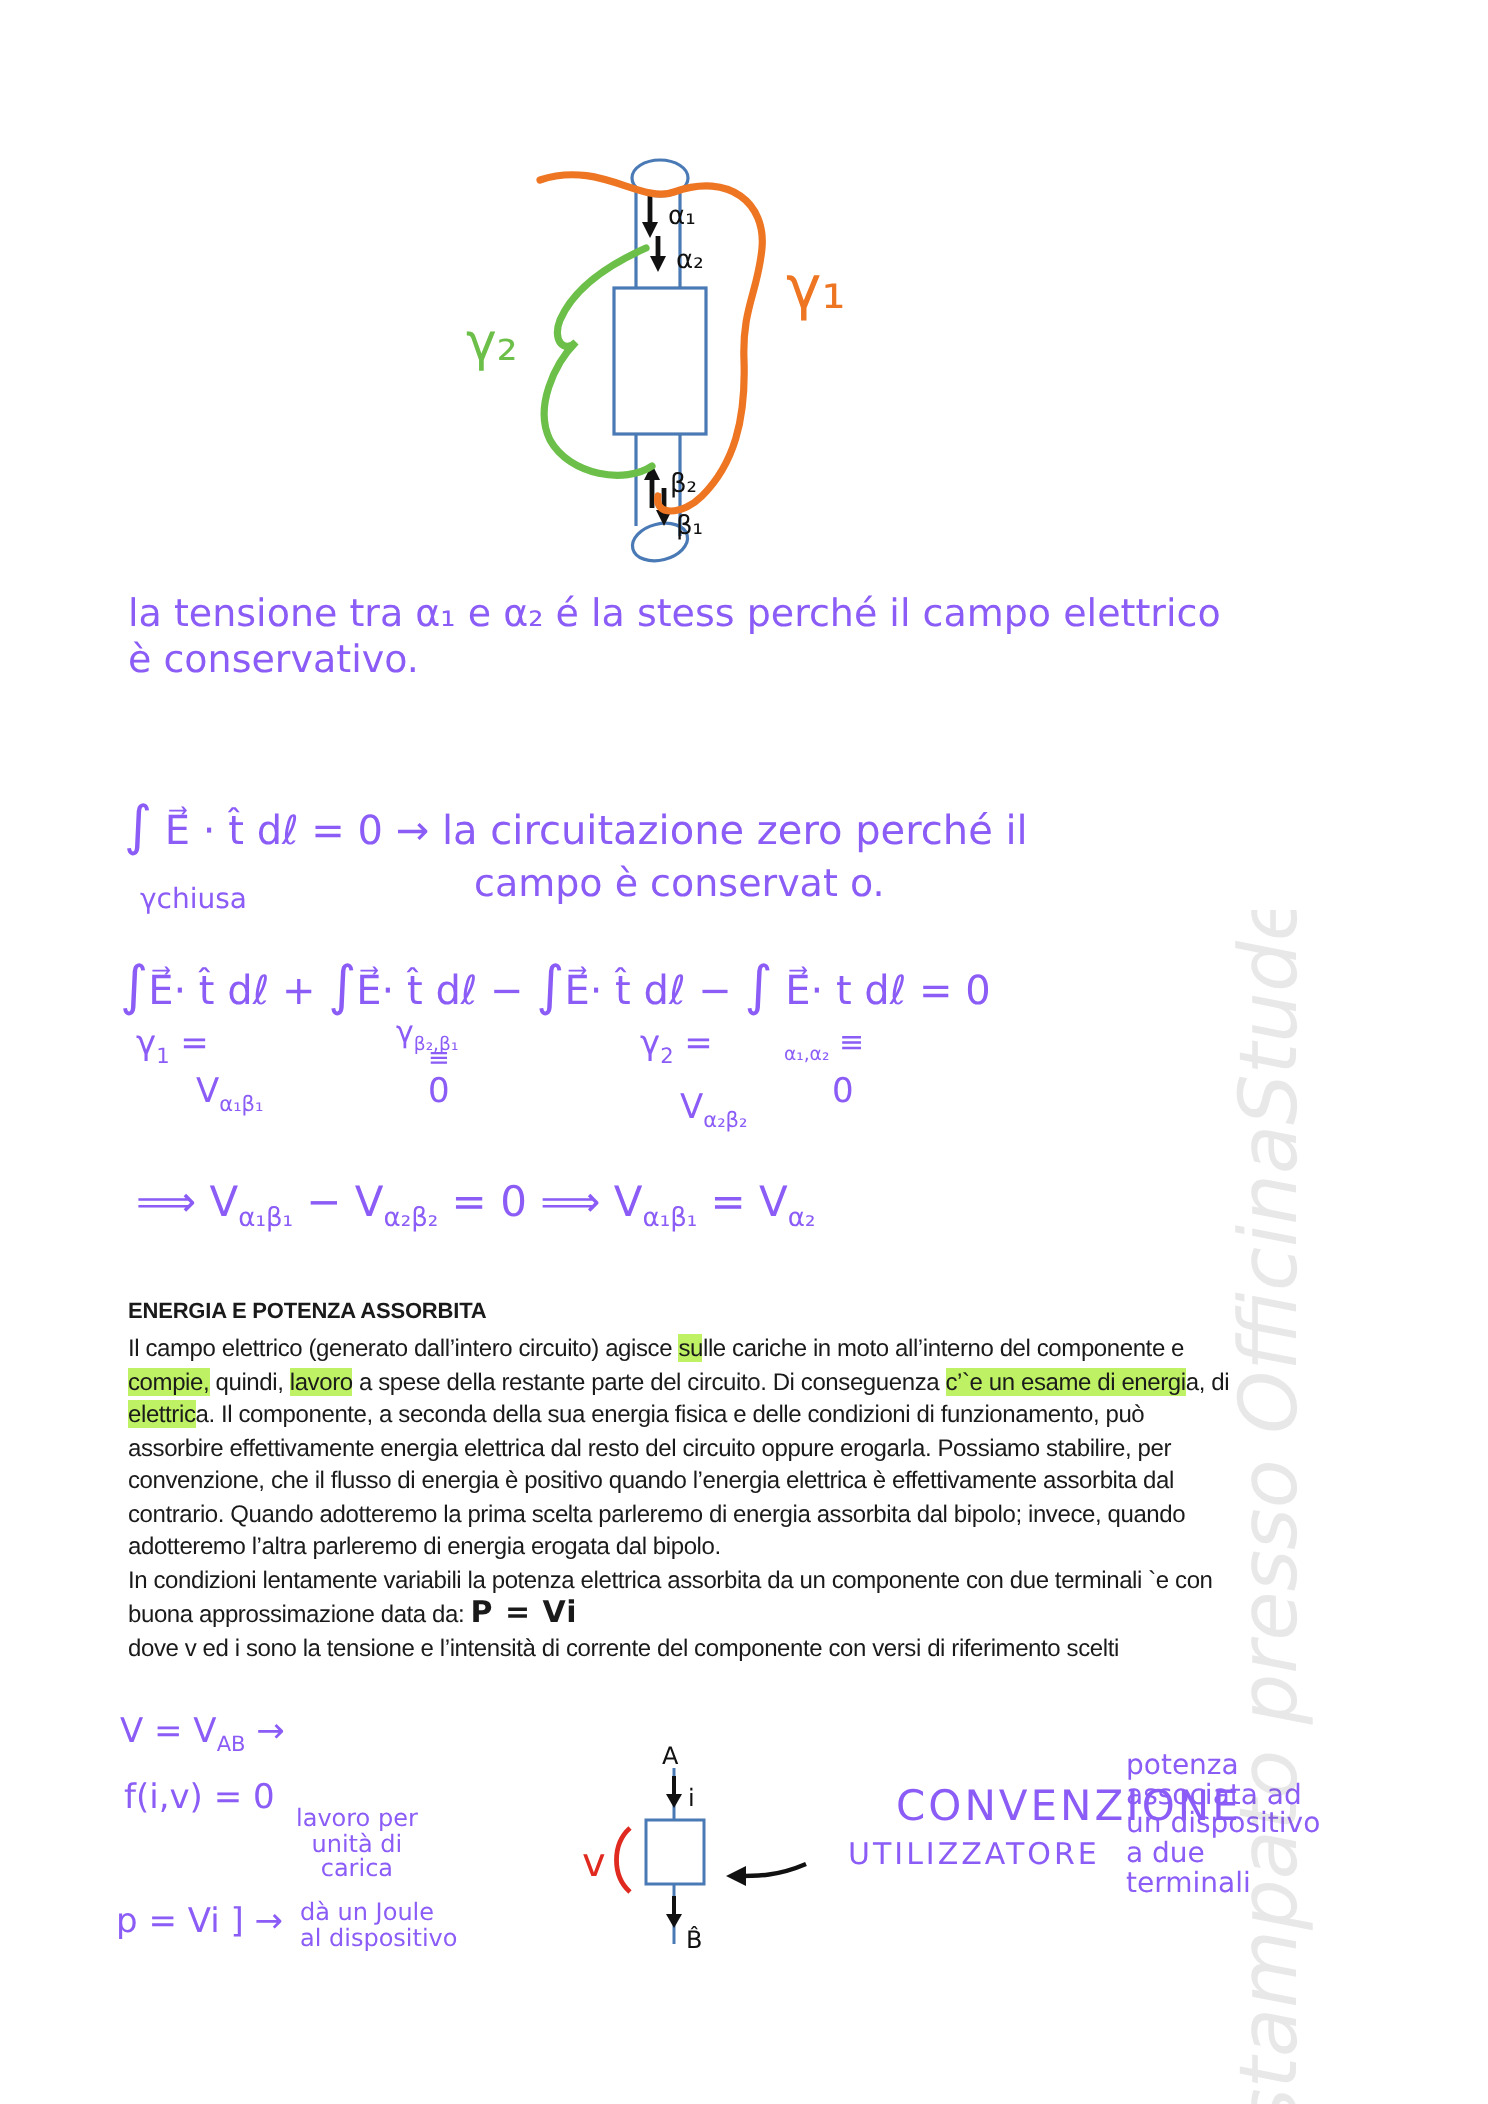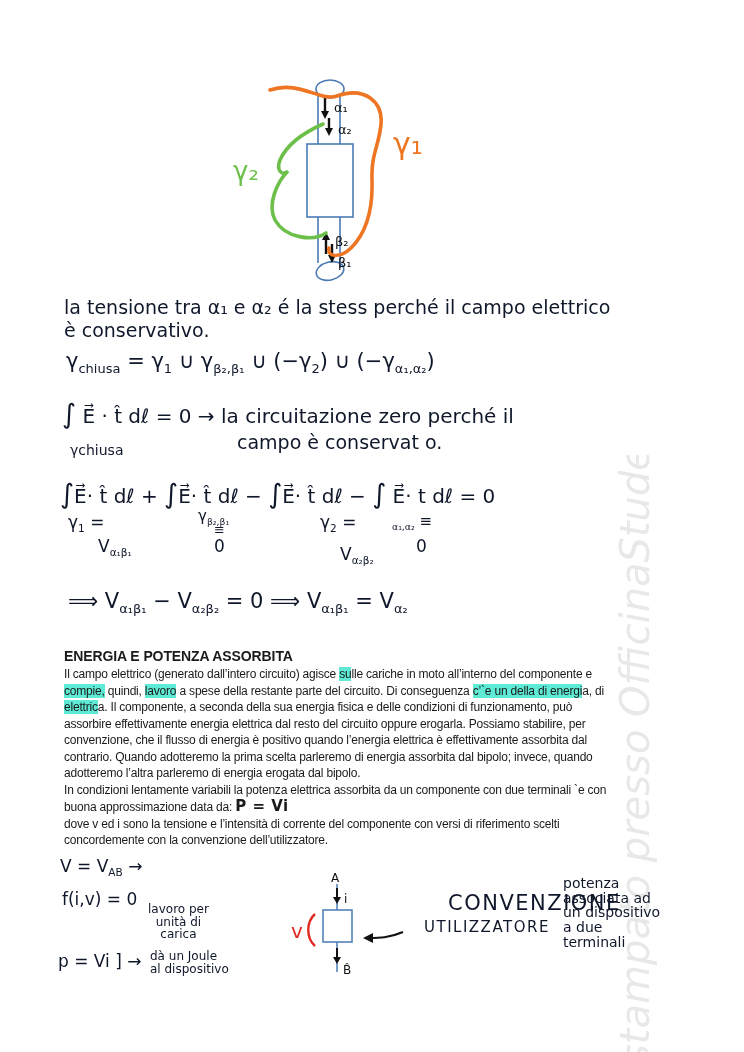--- a/index.html
+++ b/index.html
@@ -1,23 +1,23 @@
 <!DOCTYPE html>
 <html><head>
 <meta charset="utf-8">
 <style>
   html,body{margin:0;padding:0;background:#ffffff;}
   .page{position:relative;width:744px;height:1052px;background:#ffffff;overflow:hidden;
         font-family:"Liberation Sans",sans-serif;color:#1a1a1a;}
   .abs{position:absolute;white-space:nowrap;}
-  .hand{font-family:"DejaVu Sans",sans-serif;color:#0f172a;}
+  .hand{font-family:"DejaVu Sans",sans-serif;color:#8b5cf6;}
   .printed{font-size:12px;letter-spacing:-0.2px;line-height:16.45px;}
   .printed .line{white-space:nowrap;}
-  .heading{font-weight:bold;font-size:14px;letter-spacing:-0.1px;margin-bottom:2px;}
-  .hl{background:#5eead4;}
+  .heading{font-weight:bold;font-size:11px;letter-spacing:-0.1px;margin-bottom:2px;}
+  .hl{background:#bef264;}
   sub{font-size:62%;}
   .big-int{font-size:135%;font-weight:400;}
   .seg-hand{font-family:"DejaVu Sans",sans-serif;font-weight:700;font-size:15px;letter-spacing:0.5px;}
   .watermark{position:absolute;left:612px;top:455px;height:610px;writing-mode:vertical-rl;
              transform:rotate(180deg);font-family:"DejaVu Sans",sans-serif;font-style:italic;
              font-size:40px;color:rgba(110,110,110,0.16);white-space:nowrap;overflow:hidden;z-index:3;
              pointer-events:none;}
   .smallstack div{line-height:1.05;}
   svg text{font-family:"DejaVu Sans",sans-serif;}
 </style>
@@ -58,21 +58,20 @@
     <path d="M 45 28 C 75 18 95 40 112 34 C 140 24 158 40 156 62 C 154 84 146 92 147 118 C 148 148 142 170 126 186 C 116 196 102 196 104 186" stroke="#ee7623" stroke-width="3.6" fill="none" stroke-linecap="round"></path>
     <text x="168" y="92" font-size="30" fill="#ee7623">γ₁</text>
 
     <path d="M 98 62 C 80 70 62 82 55 98 C 51 108 57 115 63 109 C 52 120 42 142 50 158 C 60 176 88 180 101 171" stroke="#6cc04a" stroke-width="3.6" fill="none" stroke-linecap="round"></path>
     <text x="8" y="118" font-size="26" fill="#6cc04a">γ₂</text>
   </svg>
 
   <div class="abs hand" style="left:64px;top:296px;font-size:19px;">la tensione tra α₁ e α₂ é la stess   perché il campo elettrico</div>
   <div class="abs hand" style="left:64px;top:319px;font-size:19px;">è conservativo.</div>
 
-  <div class="abs hand" style="left:66px;top:349px;font-size:21px;"><span>γ</span><sub>chiusa</sub><span> = γ</span><sub>1</sub><span> ∪ γ</span><sub>β₂,β₁</sub><span> ∪ (−γ</span><sub>2</sub><span>) ∪ (−γ</span><sub>α₁,α₂</sub><span>)</span></div>
 
   <div class="abs hand" style="left:62px;top:398px;font-size:20px;"><span class="big-int">∫</span><span> E⃗ · t̂ dℓ = 0  →  la circuitazione      zero perché il</span></div>
   <div class="abs hand" style="left:70px;top:442px;font-size:14px;">γchiusa</div>
   <div class="abs hand" style="left:237px;top:431px;font-size:19px;">campo è conservat o.</div>
 
   <div class="abs hand" style="left:60px;top:478px;font-size:20px;"><span class="big-int">∫</span><span>E⃗· t̂ dℓ  +  </span><span class="big-int">∫</span><span>E⃗· t̂ dℓ  −  </span><span class="big-int">∫</span><span>E⃗· t̂ dℓ  −  </span><span class="big-int">∫</span><span> E⃗· t dℓ  =  0</span></div>
   <div class="abs hand" style="left:68px;top:512px;font-size:17px;"><span>γ</span><sub>1</sub><span> =</span></div>
   <div class="abs hand" style="left:98px;top:536px;font-size:17px;"><span>V</span><sub>α₁β₁</sub></div>
   <div class="abs hand" style="left:198px;top:507px;font-size:15px;"><span>γ</span><sub>β₂,β₁</sub></div>
   <div class="abs hand" style="left:214px;top:522px;font-size:13px;">≡</div>
@@ -80,30 +79,29 @@
   <div class="abs hand" style="left:320px;top:512px;font-size:17px;"><span>γ</span><sub>2</sub><span> =</span></div>
   <div class="abs hand" style="left:340px;top:544px;font-size:17px;"><span>V</span><sub>α₂β₂</sub></div>
   <div class="abs hand" style="left:392px;top:512px;font-size:15px;"><sub>α₁,α₂</sub><span> ≡</span></div>
   <div class="abs hand" style="left:416px;top:536px;font-size:17px;">0</div>
 
   <div class="abs hand" style="left:68px;top:589px;font-size:21px;"><span>⟹ V</span><sub>α₁β₁</sub><span> − V</span><sub>α₂β₂</sub><span> = 0   ⟹ V</span><sub>α₁β₁</sub><span> = V</span><sub>α₂</sub></div>
 
   <div class="abs printed" style="left:64px;top:648px;width:630px;">
     <div class="heading">ENERGIA E POTENZA ASSORBITA</div>
     <div class="line"><span>Il campo elettrico (generato dall’intero circuito) agisce </span><span class="hl">su</span><span>lle cariche in moto all’interno del componente e</span></div>
-    <div class="line"><span class="hl">compie,</span><span> quindi, </span><span class="hl">lavoro</span><span> a spese della restante parte del circuito. Di conseguenza </span><span class="hl">c’`e un della di energi</span><span>a, di</span></div>
+    <div class="line"><span class="hl">compie,</span><span> quindi, </span><span class="hl">lavoro</span><span> a spese della restante parte del circuito. Di conseguenza </span><span class="hl">c’`e un esame di energi</span><span>a, di</span></div>
     <div class="line"><span class="hl">elettric</span><span>a. Il componente, a seconda della sua energia fisica e delle condizioni di funzionamento, può</span></div>
     <div class="line"><span>assorbire effettivamente energia elettrica dal resto del circuito oppure erogarla. Possiamo stabilire, per</span></div>
     <div class="line"><span>convenzione, che il flusso di energia è positivo quando l’energia elettrica è effettivamente assorbita dal</span></div>
     <div class="line"><span>contrario. Quando adotteremo la prima scelta parleremo di energia assorbita dal bipolo; invece, quando</span></div>
     <div class="line"><span>adotteremo l’altra parleremo di energia erogata dal bipolo.</span></div>
     <div class="line"><span>In condizioni lentamente variabili la potenza elettrica assorbita da un componente con due terminali `e con</span></div>
     <div class="line"><span>buona approssimazione data da:   </span><span class="seg-hand">P = Vi</span></div>
     <div class="line"><span>dove v ed i sono la tensione e l’intensità di corrente del componente con versi di riferimento scelti</span></div>
-    <div class="line"><span>concordemente con la convenzione dell’utilizzatore.</span></div>
   </div>
 
   <div class="abs hand" style="left:62px;top:889px;font-size:17px;">f(i,v) = 0</div>
   <div class="abs hand" style="left:60px;top:856px;font-size:17px;"><span>V = V</span><sub>AB</sub><span> →</span></div>
   <div class="abs hand smallstack" style="left:148px;top:903px;font-size:12px;text-align:center;">
       <div>lavoro per</div>
       <div>unità di</div>
       <div>carica</div>
     </div>
   <div class="abs hand" style="left:58px;top:951px;font-size:17px;">p = Vi ] →</div>

